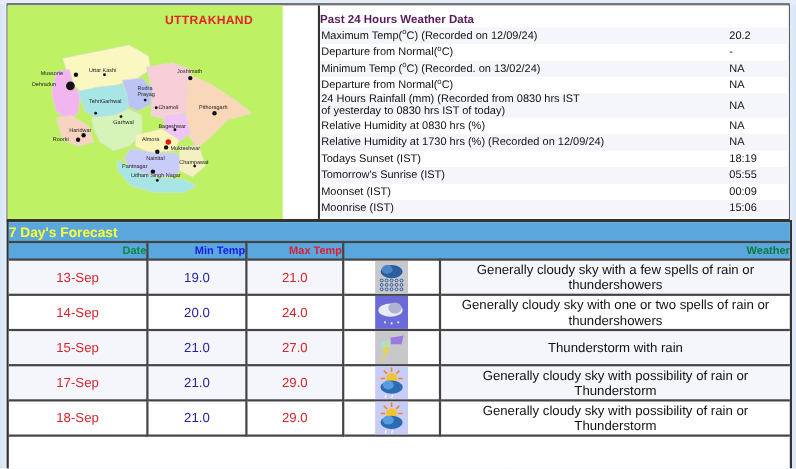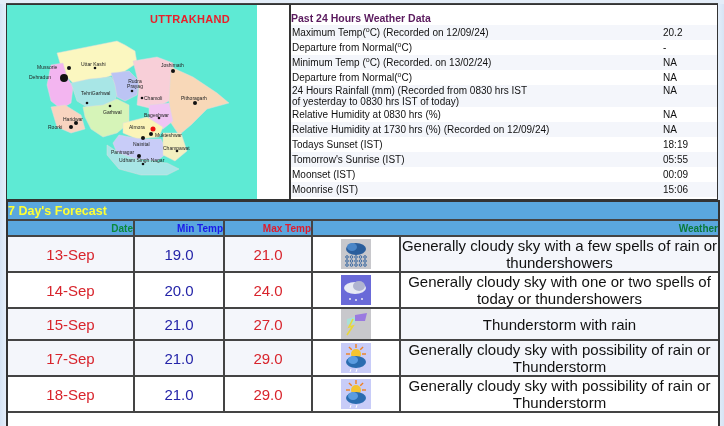--- a/index.html
+++ b/index.html
@@ -17,38 +17,38 @@
   
   .top-panel {
     position:absolute; left:6px; top:4px; width:712px; height:196px;
     border:1px solid #333; box-sizing:border-box; background:#fff;
     display:flex;
   }
   .map-cell {
     width:284px; height:100%; border-right:2px solid #333; box-sizing:border-box;
     position:relative; background:#fff;
   }
-  .map-wrap { position:absolute; left:0; top:0; width:250px; height:194px; background:#5eead4;text-align:center; }
+  .map-wrap { position:absolute; left:0; top:0; width:250px; height:194px; background:#bef264; }
   .map-title {
     position:absolute; left:143px; top:8px; color:#e8202a; font-weight:bold; font-size:11px; letter-spacing:0.3px;
   }
   .map-svg { position:absolute; left:0; top:0; }
   .weather-data { flex:1; position:relative; background:#fff; }
   .wd-title {
     text-align:left; color:#5a1a5e; font-weight:bold; font-size:10.5px; height:14px; line-height:14px; margin-top:6px;
   }
   .wd-row {
     display:flex; justify-content:space-between; font-size:10px; color:#111; padding-left:1px; padding-right:14px;
     line-height:11px;
   }
   .wd-row .lbl { white-space:pre-line; }
   .wd-row .val { width:40px; text-align:left; }
   .wd-row.alt { background:#f4f6fb; }
   .wd-row.single { height:15px; align-items:center; }
-  .wd-row.double { height:22px; align-items:flex-start; }
+  .wd-row.double { height:22px; align-items:center; }
   sup { font-size:7px; vertical-align:4px; line-height:0; }
   
   .forecast {
     position:absolute; left:6px; top:200px; width:714px; height:226px;
     border:2px solid #333; border-bottom:none; box-sizing:border-box; background:#fff;
   }
   .fc-table { border-collapse:collapse; width:100%; table-layout:fixed; }
   .fc-title-row td {
     background:#5aa7de; color:#ffff33; font-weight:bold; font-size:12.5px; text-align:left;
     height:17px; padding:0; border-bottom:2px solid #444;
@@ -56,21 +56,21 @@
   .fc-head-row td {
     background:#5aa7de; font-weight:bold; font-size:10px; text-align:right; height:14px; padding:0;
     border-right:2px solid #444; border-bottom:2px solid #444;
   }
   .fc-head-row td:last-child { border-right:none; }
   .h-date { color:#0a8a3a; }
   .h-min { color:#1a1ae8; }
   .h-max { color:#e01c2c; }
   .h-weather { color:#0a7a3a; }
   .fc-row td {
-    height:30px; padding:0; text-align:center; font-size:15px;
+    height:30px; padding:0; text-align:center; font-size:12px;
     border-right:2px solid #444; border-bottom:2px solid #444;
   }
   .fc-row td:last-child { border-right:none; }
   .fc-row.alt td { background:#f4f6fb; }
   .fc-row td.date { color:#d8242c; }
   .fc-row td.min { color:#2424a8; }
   .fc-row td.max { color:#d8242c; }
   .fc-row td.desc { color:#111; }
   .fc-row td.icon { background:#fff !important; }
   .wx-icon { display:inline-block; width:30px; height:30px; vertical-align:middle; }
@@ -258,21 +258,21 @@
           <td class="min">20.0</td>
           <td class="max">24.0</td>
           <td class="icon"><span><svg class="wx-icon" viewBox="0 0 30 30">
                 <rect width="30" height="30" fill="#6a6ad8"></rect>
                 <ellipse cx="14" cy="13" rx="11" ry="6" fill="#e8eaf4"></ellipse>
                 <ellipse cx="18" cy="11" rx="6" ry="5" fill="#b0b4d0"></ellipse>
                 <circle cx="9" cy="24" r="1" fill="#e8eaf4"></circle>
                 <circle cx="15" cy="25" r="1" fill="#e8eaf4"></circle>
                 <circle cx="21" cy="24" r="1" fill="#e8eaf4"></circle>
               </svg></span></td>
-          <td class="desc">Generally cloudy sky with one or two spells of today or thundershowers</td>
+          <td class="desc">Generally cloudy sky with one or two spells of rain or thundershowers</td>
         </tr>
         <tr class="fc-row alt">
           <td class="date">15-Sep</td>
           <td class="min">21.0</td>
           <td class="max">27.0</td>
           <td class="icon"><span><svg class="wx-icon" viewBox="0 0 30 30">
                 <rect width="30" height="30" fill="#c8c8cc"></rect>
                 <path d="M14,6 L26,4 L24,12 L14,12 Z" fill="#9a7ae0"></path>
                 <path d="M6,10 L14,8 L14,14 L6,16 Z" fill="#a8e0d8"></path>
                 <path d="M12,10 L8,18 L12,17 L6,26" stroke="#e8d83a" stroke-width="1.6" fill="none"></path>

